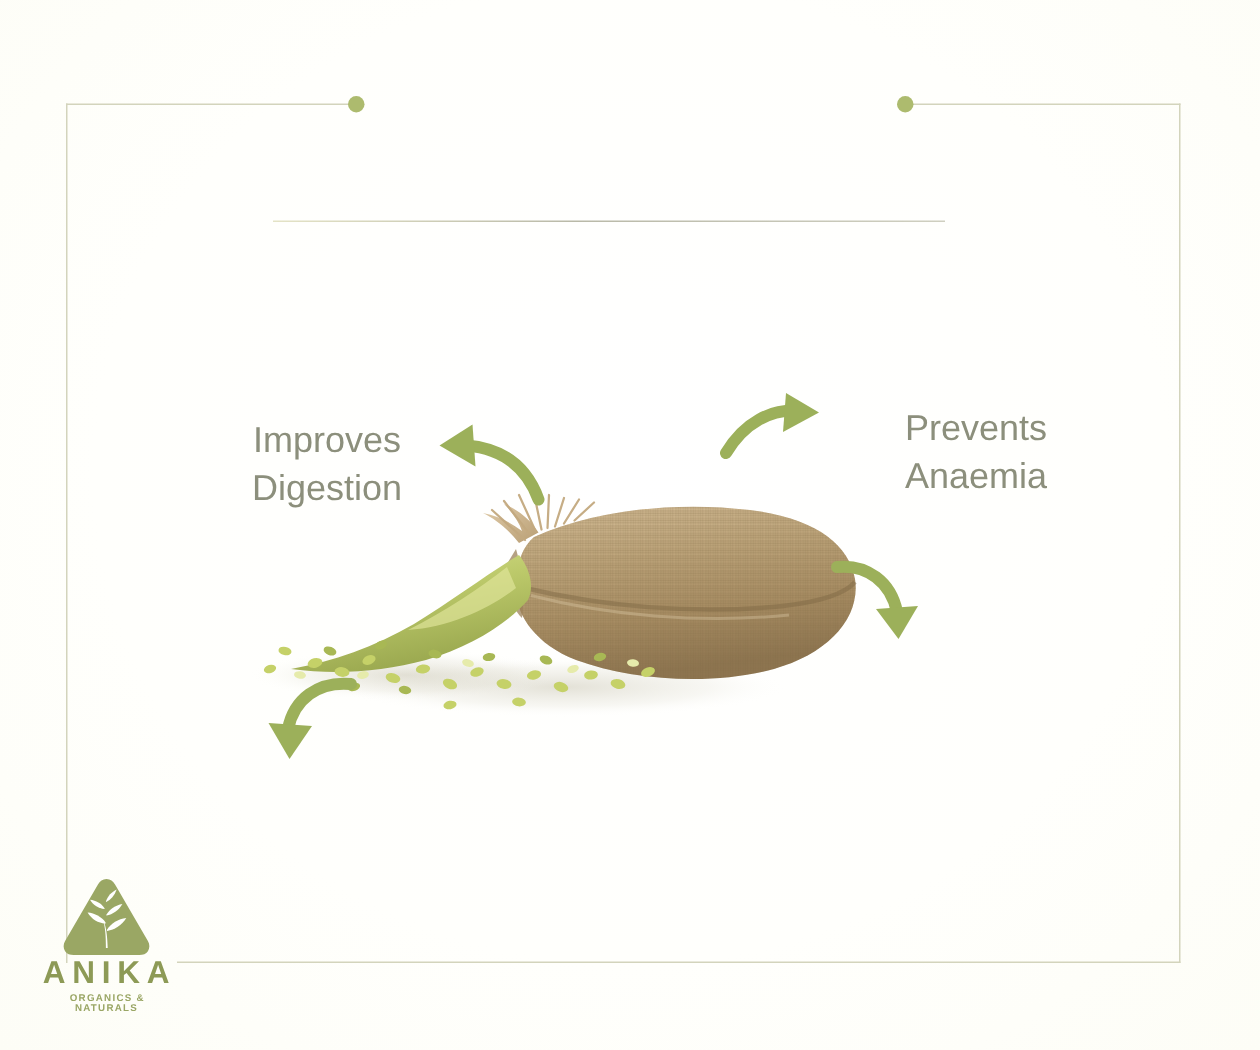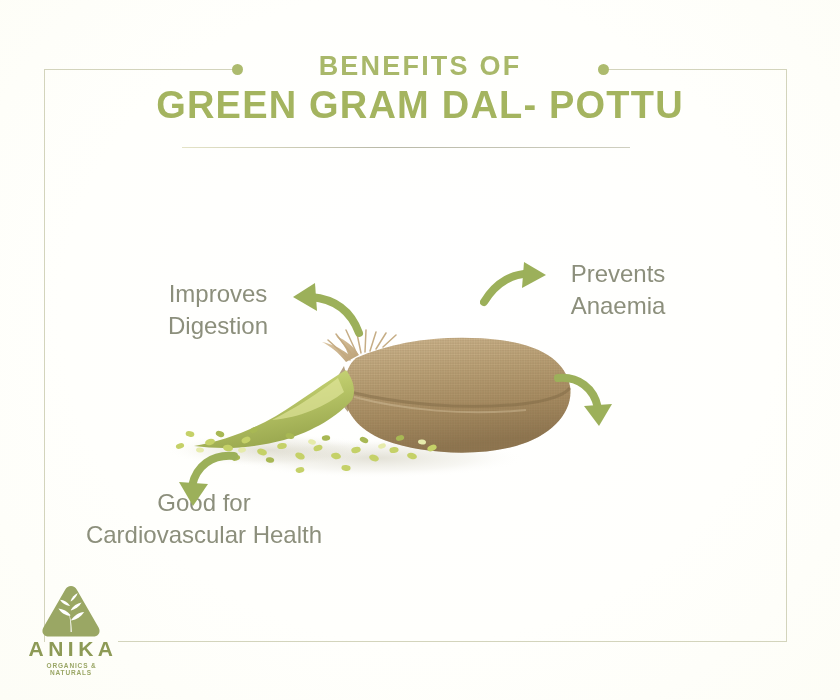--- a/index.html
+++ b/index.html
@@ -101,21 +101,21 @@
 
   
   .benefit-label {
     position: absolute;
     color: #8c8f7c;
     font-size: 24px;
     line-height: 1.35;
     white-space: pre-line;
   }
   #benefit-0 { left: 158px;  top: 278px; text-align: center; width: 120px; }
-  #benefit-1 { left: 538px;  top: 258px; text-align: center;   width: 160px; }
+  #benefit-1 { left: 538px;  top: 270px; text-align: right;   width: 160px; }
   #benefit-2 { left: 532px;  top: 420px; text-align: center; width: 186px; }
   #benefit-3 { left: 80px;   top: 487px; text-align: center; width: 248px; }
 
   
   .arrow {
     position: absolute;
   }
   #arrow-0 { left: 285px; top: 281px; }
   #arrow-1 { left: 480px; top: 262px; }
   #arrow-2 { left: 552px; top: 370px; }
@@ -168,24 +168,20 @@
 <div id="infographic">
 
   <div class="frame-edge" id="frame-left"></div>
   <div class="frame-edge" id="frame-right"></div>
   <div class="frame-edge" id="frame-top-left"></div>
   <div class="frame-edge" id="frame-top-right"></div>
   <div class="frame-edge" id="frame-bottom"></div>
   <div class="frame-dot" id="frame-dot-left"></div>
   <div class="frame-dot" id="frame-dot-right"></div>
 
-  <div id="heading-block">
-    <div id="title-kicker">BENEFITS OF</div>
-    <div id="title-main">GREEN GRAM DAL- POTTU</div>
-  </div>
   <div id="title-divider"></div>
 
   <svg id="product-photo" viewBox="0 0 430 185">
     <defs>
       <linearGradient id="sackBody" x1="0" y1="0" x2="0.25" y2="1">
         <stop offset="0%" stop-color="#d6bf99"></stop>
         <stop offset="35%" stop-color="#bfa67c"></stop>
         <stop offset="70%" stop-color="#a88d63"></stop>
         <stop offset="100%" stop-color="#8e7550"></stop>
       </linearGradient>
@@ -282,22 +278,20 @@
         <ellipse cx="232" cy="146" rx="4" ry="2.5" transform="rotate(-20 232 146)"></ellipse>
         <ellipse cx="272" cy="142" rx="4" ry="2.5" transform="rotate(6 272 142)"></ellipse>
       </g>
     </g>
   </svg>
 
   <div class="benefit-label" id="benefit-0">Improves
 Digestion</div>
   <div class="benefit-label" id="benefit-1">Prevents
 Anaemia</div>
-  <div class="benefit-label" id="benefit-3">Good for
-Cardiovascular Health</div>
 
   <svg class="arrow" id="arrow-0" width="80" height="58" viewBox="0 0 80 58">
     <path d="M74 52 C66 30 50 18 26 16" fill="none" stroke="#9cb05a" stroke-width="8" stroke-linecap="round"></path>
     <path d="M30 2 L8 16 L32 30 Z" fill="#9cb05a"></path>
   </svg>
 
   <svg class="arrow" id="arrow-1" width="70" height="50" viewBox="0 0 70 50">
     <path d="M4 40 C16 20 34 10 54 12" fill="none" stroke="#9cb05a" stroke-width="8" stroke-linecap="round"></path>
     <path d="M44 0 L66 13 L42 26 Z" fill="#9cb05a"></path>
   </svg>

